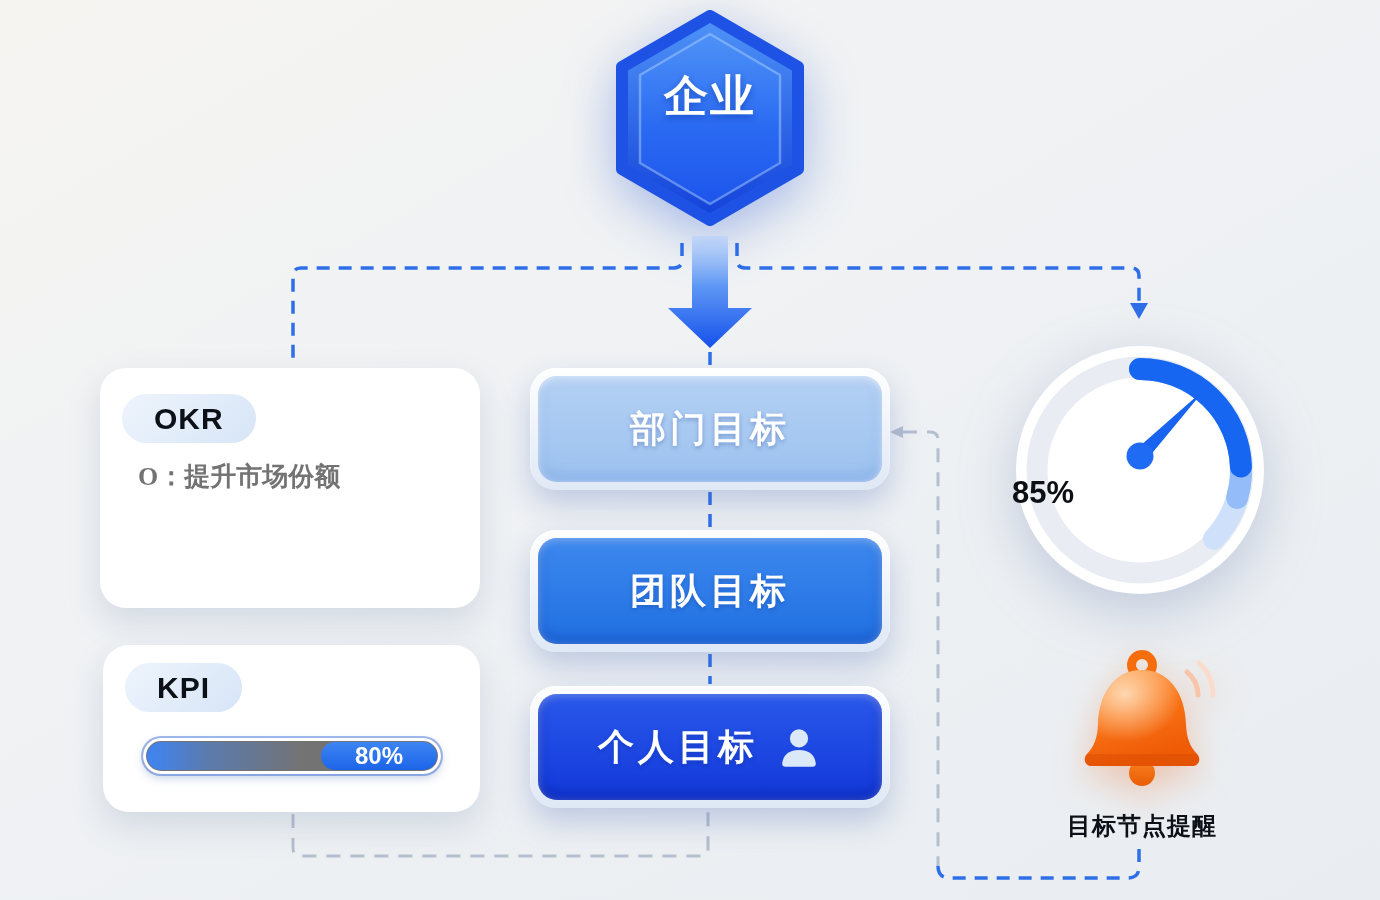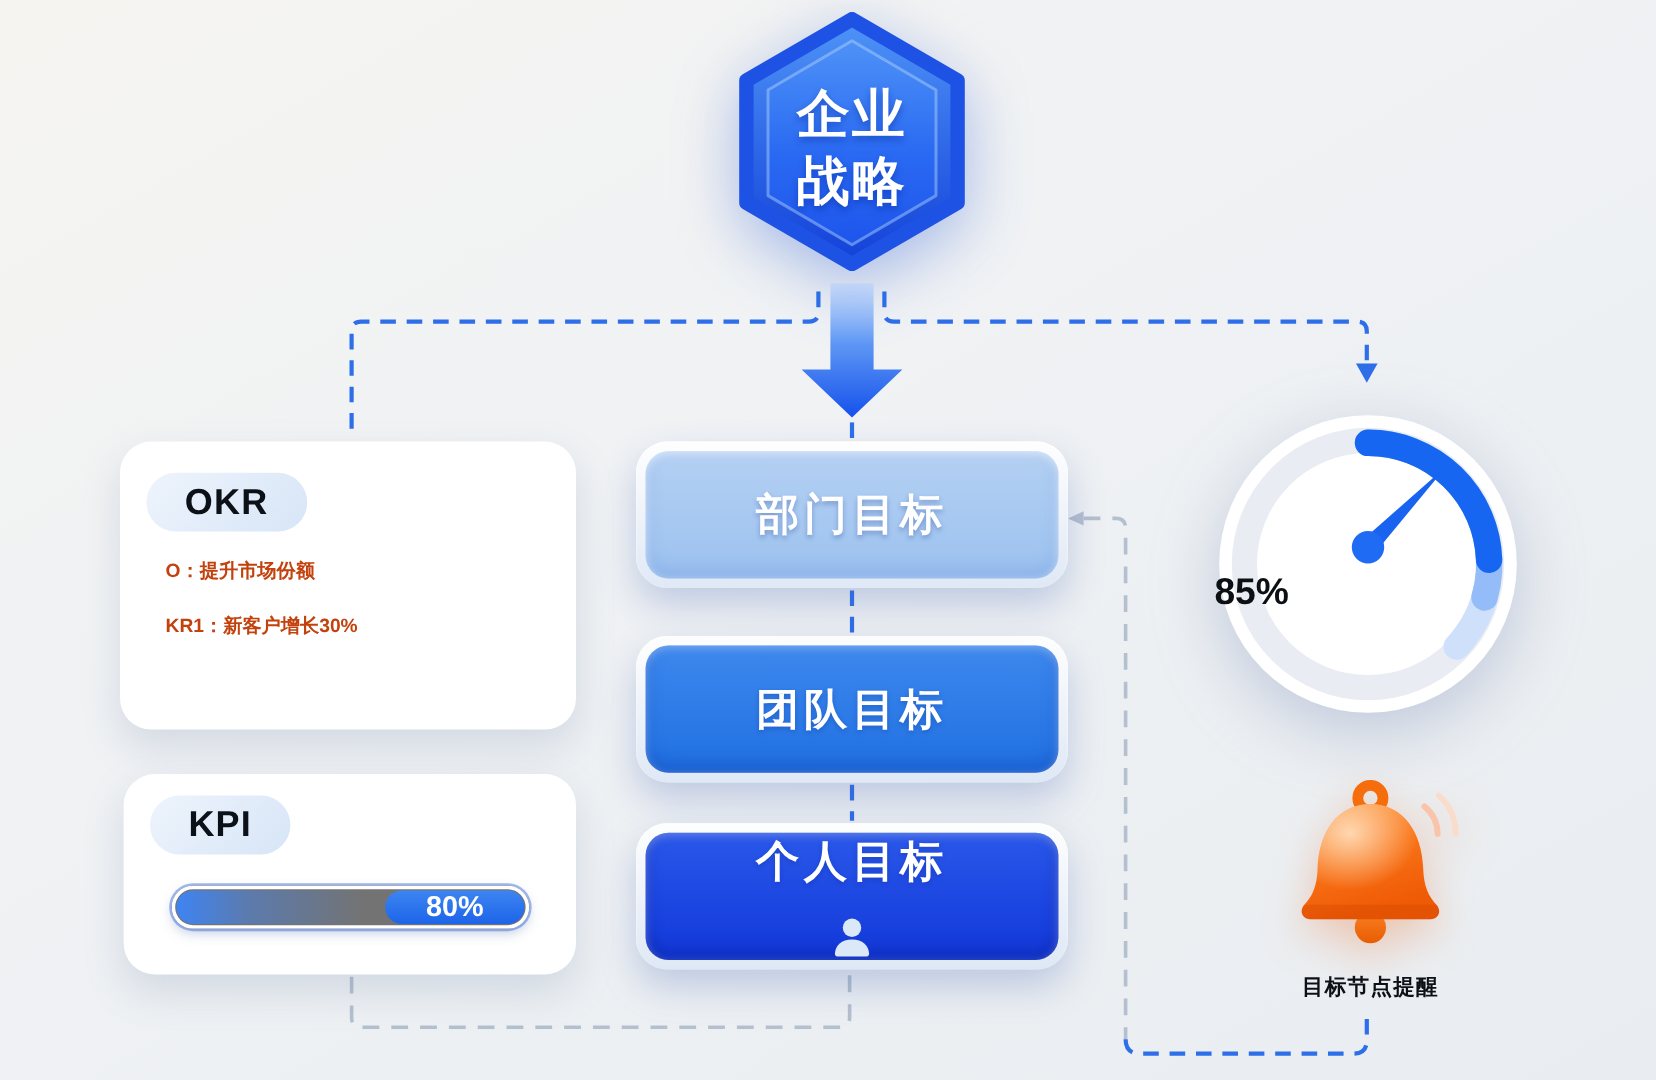--- a/index.html
+++ b/index.html
@@ -41,34 +41,34 @@
     width:100%; height:100%; border-radius:19px;
     display:flex; align-items:center; justify-content:center; gap:18px;
     color:#fff; font-size:36px; font-weight:800; letter-spacing:4px;
     text-shadow:0 2px 4px rgba(10,40,130,.3);
   }
   .goal-dept   { background: linear-gradient(180deg,#b4d0f3 0%, #9cc2ef 100%);
                  box-shadow: inset 0 2px 8px rgba(255,255,255,.6), inset 0 -6px 14px rgba(70,120,210,.25); }
   .goal-team   { background: linear-gradient(180deg,#3d88ee 0%, #2070e2 100%);
                  box-shadow: inset 0 2px 8px rgba(255,255,255,.35), inset 0 -6px 14px rgba(10,50,160,.35); }
   .goal-person { background: linear-gradient(180deg,#2a58ea 0%, #1238da 100%);
-                 box-shadow: inset 0 2px 8px rgba(255,255,255,.3), inset 0 -6px 14px rgba(5,25,130,.4); flex-direction: column; }
+                 box-shadow: inset 0 2px 8px rgba(255,255,255,.3), inset 0 -6px 14px rgba(5,25,130,.4); }
 
   
   .card {
     position:absolute; z-index:2; background:#fff; border-radius:26px;
     box-shadow: 0 14px 32px rgba(110,130,170,.22);
   }
   .badge {
     position:absolute; display:inline-flex; align-items:center; justify-content:center;
     padding:6px 32px; height:49px; border-radius:25px;
     background: linear-gradient(135deg,#eef4fc 0%, #d7e5f7 100%);
     font-size:30px; font-weight:800; color:#0c1118; letter-spacing:1px;
   }
-  .okr-lines { position:absolute; left:38px; top:86px; font-size:16px; color:#c2410c; }
+  .okr-lines { position:absolute; left:38px; top:86px; font-size:26px; color:#737373;font-family:Liberation Serif, serif; }
   .okr-line  { line-height:46px; white-space:nowrap; font-weight:600; }
   .okr-line b { font-weight:800; }
 
   
   .kpi-bar {
     position:absolute; left:40px; top:93px; width:298px; height:36px;
     border-radius:18px; background:#737373;
     box-shadow: 0 0 0 2px rgba(47,100,215,.45), 0 4px 10px rgba(90,120,180,.35),
                 inset 0 0 0 3px #ffffff;
   }
@@ -89,21 +89,21 @@
   .gauge-value {
     position:absolute; left:0; top:133px; width:100%; text-align:left;
     font-size:31px; font-weight:800; color:#0c0f13;
   }
 
   
   .bell { position:absolute; left:1066px; top:646px; width:152px; height:160px; z-index:2; }
   .bell svg { filter: drop-shadow(0 12px 18px rgba(235,100,20,.3)); }
   .reminder-label {
     position:absolute; left:1008px; top:810px; width:268px; text-align:center; z-index:2;
-    font-size:18px; font-weight:700; color:#0c1118; letter-spacing:1px;
+    font-size:24px; font-weight:700; color:#0c1118; letter-spacing:1px;
   }
 </style>
 </head>
 <body>
 
 <div class="stage">
 
   <svg class="connectors" width="1380" height="900">
 
     <path class="dash-blue" d="M 682 243 L 682 260 Q 682 268 674 268 L 301 268 Q 293 268 293 276 L 293 366"></path>
@@ -133,42 +133,40 @@
           <stop offset="0" stop-color="#4e92f7"></stop>
             <stop offset="0.55" stop-color="#2a6af2"></stop>
             <stop offset="1" stop-color="#1e55ec"></stop>
         </linearGradient>
       </defs>
       <polygon points="98,8 186,59 186,161 98,212 10,161 10,59" fill="url(#hexOuter)" stroke="#1d52e4" stroke-width="12" stroke-linejoin="round"></polygon>
       <polygon points="98,26 168,67 168,155 98,196 28,155 28,67" fill="url(#hexInner)" stroke="rgba(180,215,255,0.45)" stroke-width="2.5" stroke-linejoin="round"></polygon>
     </svg>
     <div class="hex-label">
       <div>企业</div>
-      <div>战略</div>
     </div>
   </div>
 
   <div class="big-arrow">
     <svg width="100" height="116" viewBox="0 0 100 116">
       <defs>
         <linearGradient id="arrowGrad" x1="0" y1="0" x2="0" y2="1">
           <stop offset="0" stop-color="#dcEAfd"></stop>
             <stop offset="0.45" stop-color="#5e97f4"></stop>
             <stop offset="1" stop-color="#1551ec"></stop>
         </linearGradient>
       </defs>
       <path d="M 32 0 L 68 0 L 68 72 L 92 72 L 50 112 L 8 72 L 32 72 Z" fill="url(#arrowGrad)"></path>
     </svg>
   </div>
 
   <div class="card" style="left:100px; top:368px; width:380px; height:240px;">
     <div class="badge" style="left:22px; top:26px;">OKR</div>
     <div class="okr-lines">
       <div class="okr-line"><b>O：</b><span>提升市场份额</span></div>
-      <div class="okr-line"><b>KR1：</b><span>新客户增长30%</span></div>
     </div>
   </div>
 
   <div class="card" style="left:103px; top:645px; width:377px; height:167px;padding-left:12px;">
     <div class="badge" style="left:22px; top:18px;">KPI</div>
     <div class="kpi-bar">
       <div class="kpi-grad"></div>
       <div class="kpi-pill">80%</div>
     </div>
   </div>

